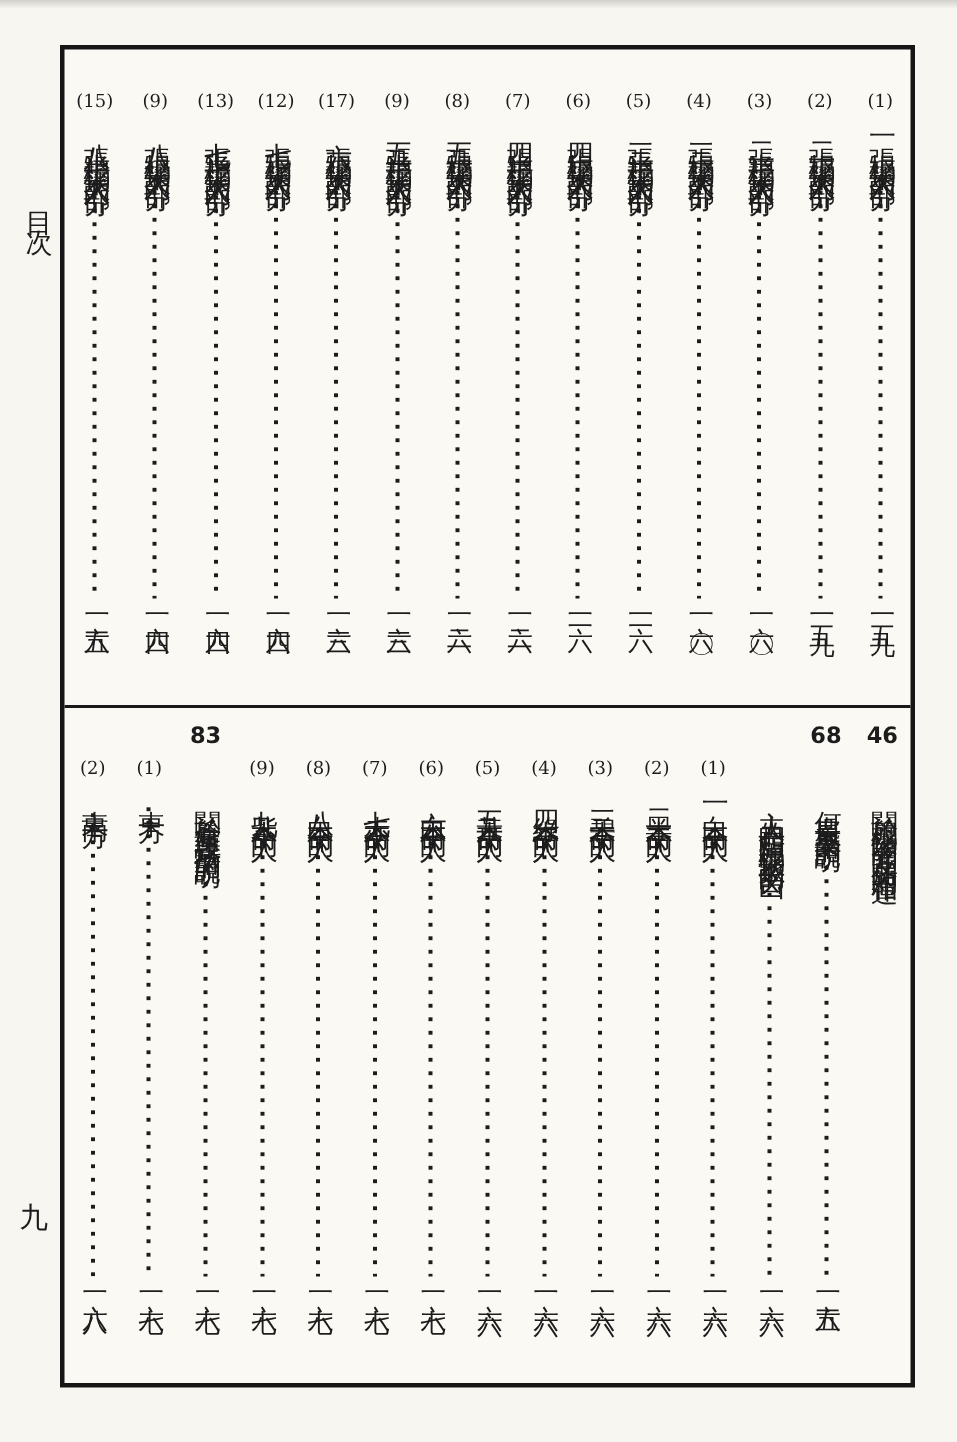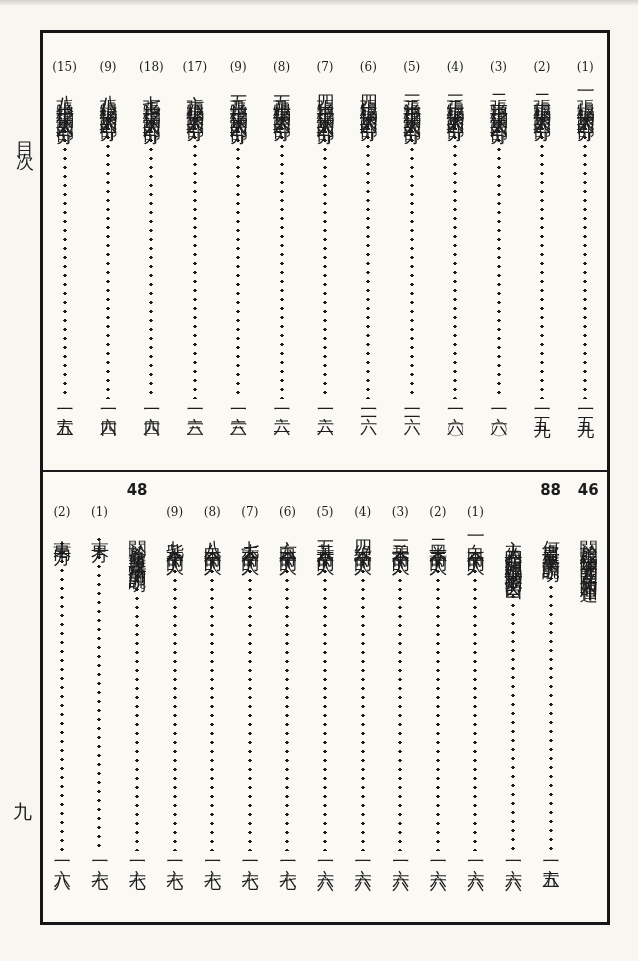--- a/index.html
+++ b/index.html
@@ -149,21 +149,27 @@
         <div class="leader"></div>
         <div class="pagenum">一六三</div>
       </div>
       <div class="col">
         <div class="num">(17)</div>
         <div class="vtext">六張榻榻米大的部分</div>
         <div class="leader"></div>
         <div class="pagenum">一六三</div>
       </div>
       <div class="col">
-        <div class="num">(18)</div>
+        <div class="num">(12)</div>
+        <div class="vtext">七張榻榻米大的部分</div>
+        <div class="leader"></div>
+        <div class="pagenum">一六四</div>
+      </div>
+      <div class="col">
+        <div class="num">(13)</div>
         <div class="vtext">七張半榻榻米大的部分</div>
         <div class="leader"></div>
         <div class="pagenum">一六四</div>
       </div>
       <div class="col">
         <div class="num">(9)</div>
         <div class="vtext">八張榻榻米大的部分</div>
         <div class="leader"></div>
         <div class="pagenum">一六四</div>
       </div>
@@ -180,21 +186,21 @@
     <div class="section section-bottom">
 
       <div class="col">
         <div class="chapter">46</div>
         <div class="num"></div>
         <div class="vtext">關於榻榻米的隔間及房間的相連</div>
         <div class="leader blank"></div>
         <div class="pagenum"></div>
       </div>
       <div class="col">
-        <div class="chapter">88</div>
+        <div class="chapter">68</div>
         <div class="num"></div>
         <div class="vtext">何處最重要的說明</div>
         <div class="leader"></div>
         <div class="pagenum">一六五</div>
       </div>
       <div class="col">
         <div class="chapter"></div>
         <div class="num"></div>
         <div class="vtext">主人的起居間榻榻米數的吉凶</div>
         <div class="leader"></div>
@@ -257,21 +263,21 @@
         <div class="pagenum">一六七</div>
       </div>
       <div class="col">
         <div class="chapter"></div>
         <div class="num">(9)</div>
         <div class="vtext">九紫本命的人</div>
         <div class="leader"></div>
         <div class="pagenum">一六七</div>
       </div>
       <div class="col">
-        <div class="chapter">48</div>
+        <div class="chapter">83</div>
         <div class="num"></div>
         <div class="vtext">關於倉庫設置場所的說明</div>
         <div class="leader"></div>
         <div class="pagenum">一六七</div>
       </div>
       <div class="col">
         <div class="chapter"></div>
         <div class="num">(1)</div>
         <div class="vtext">東方</div>
         <div class="leader"></div>

